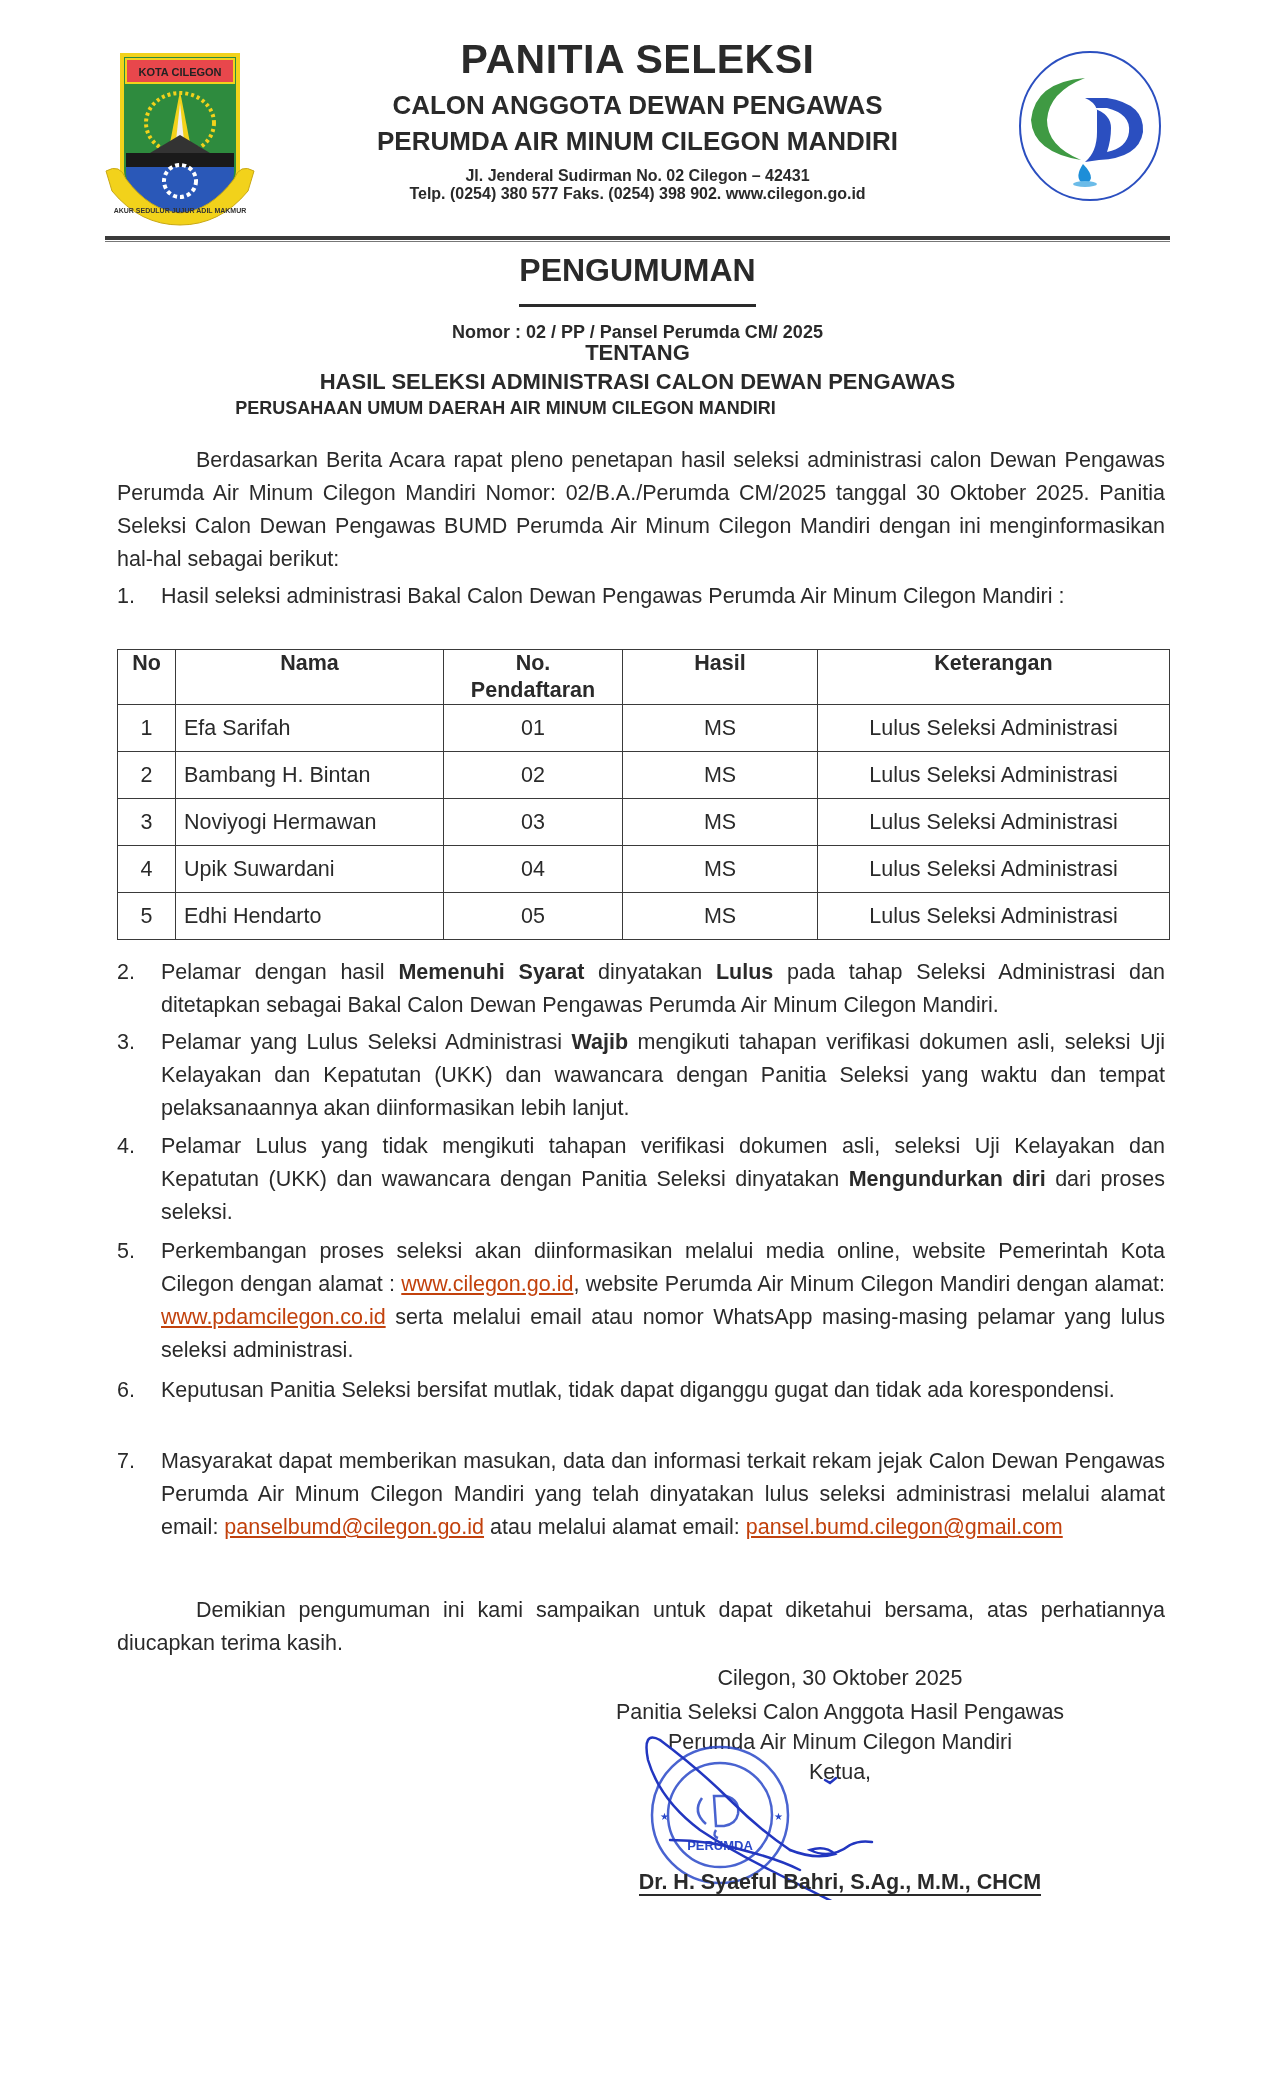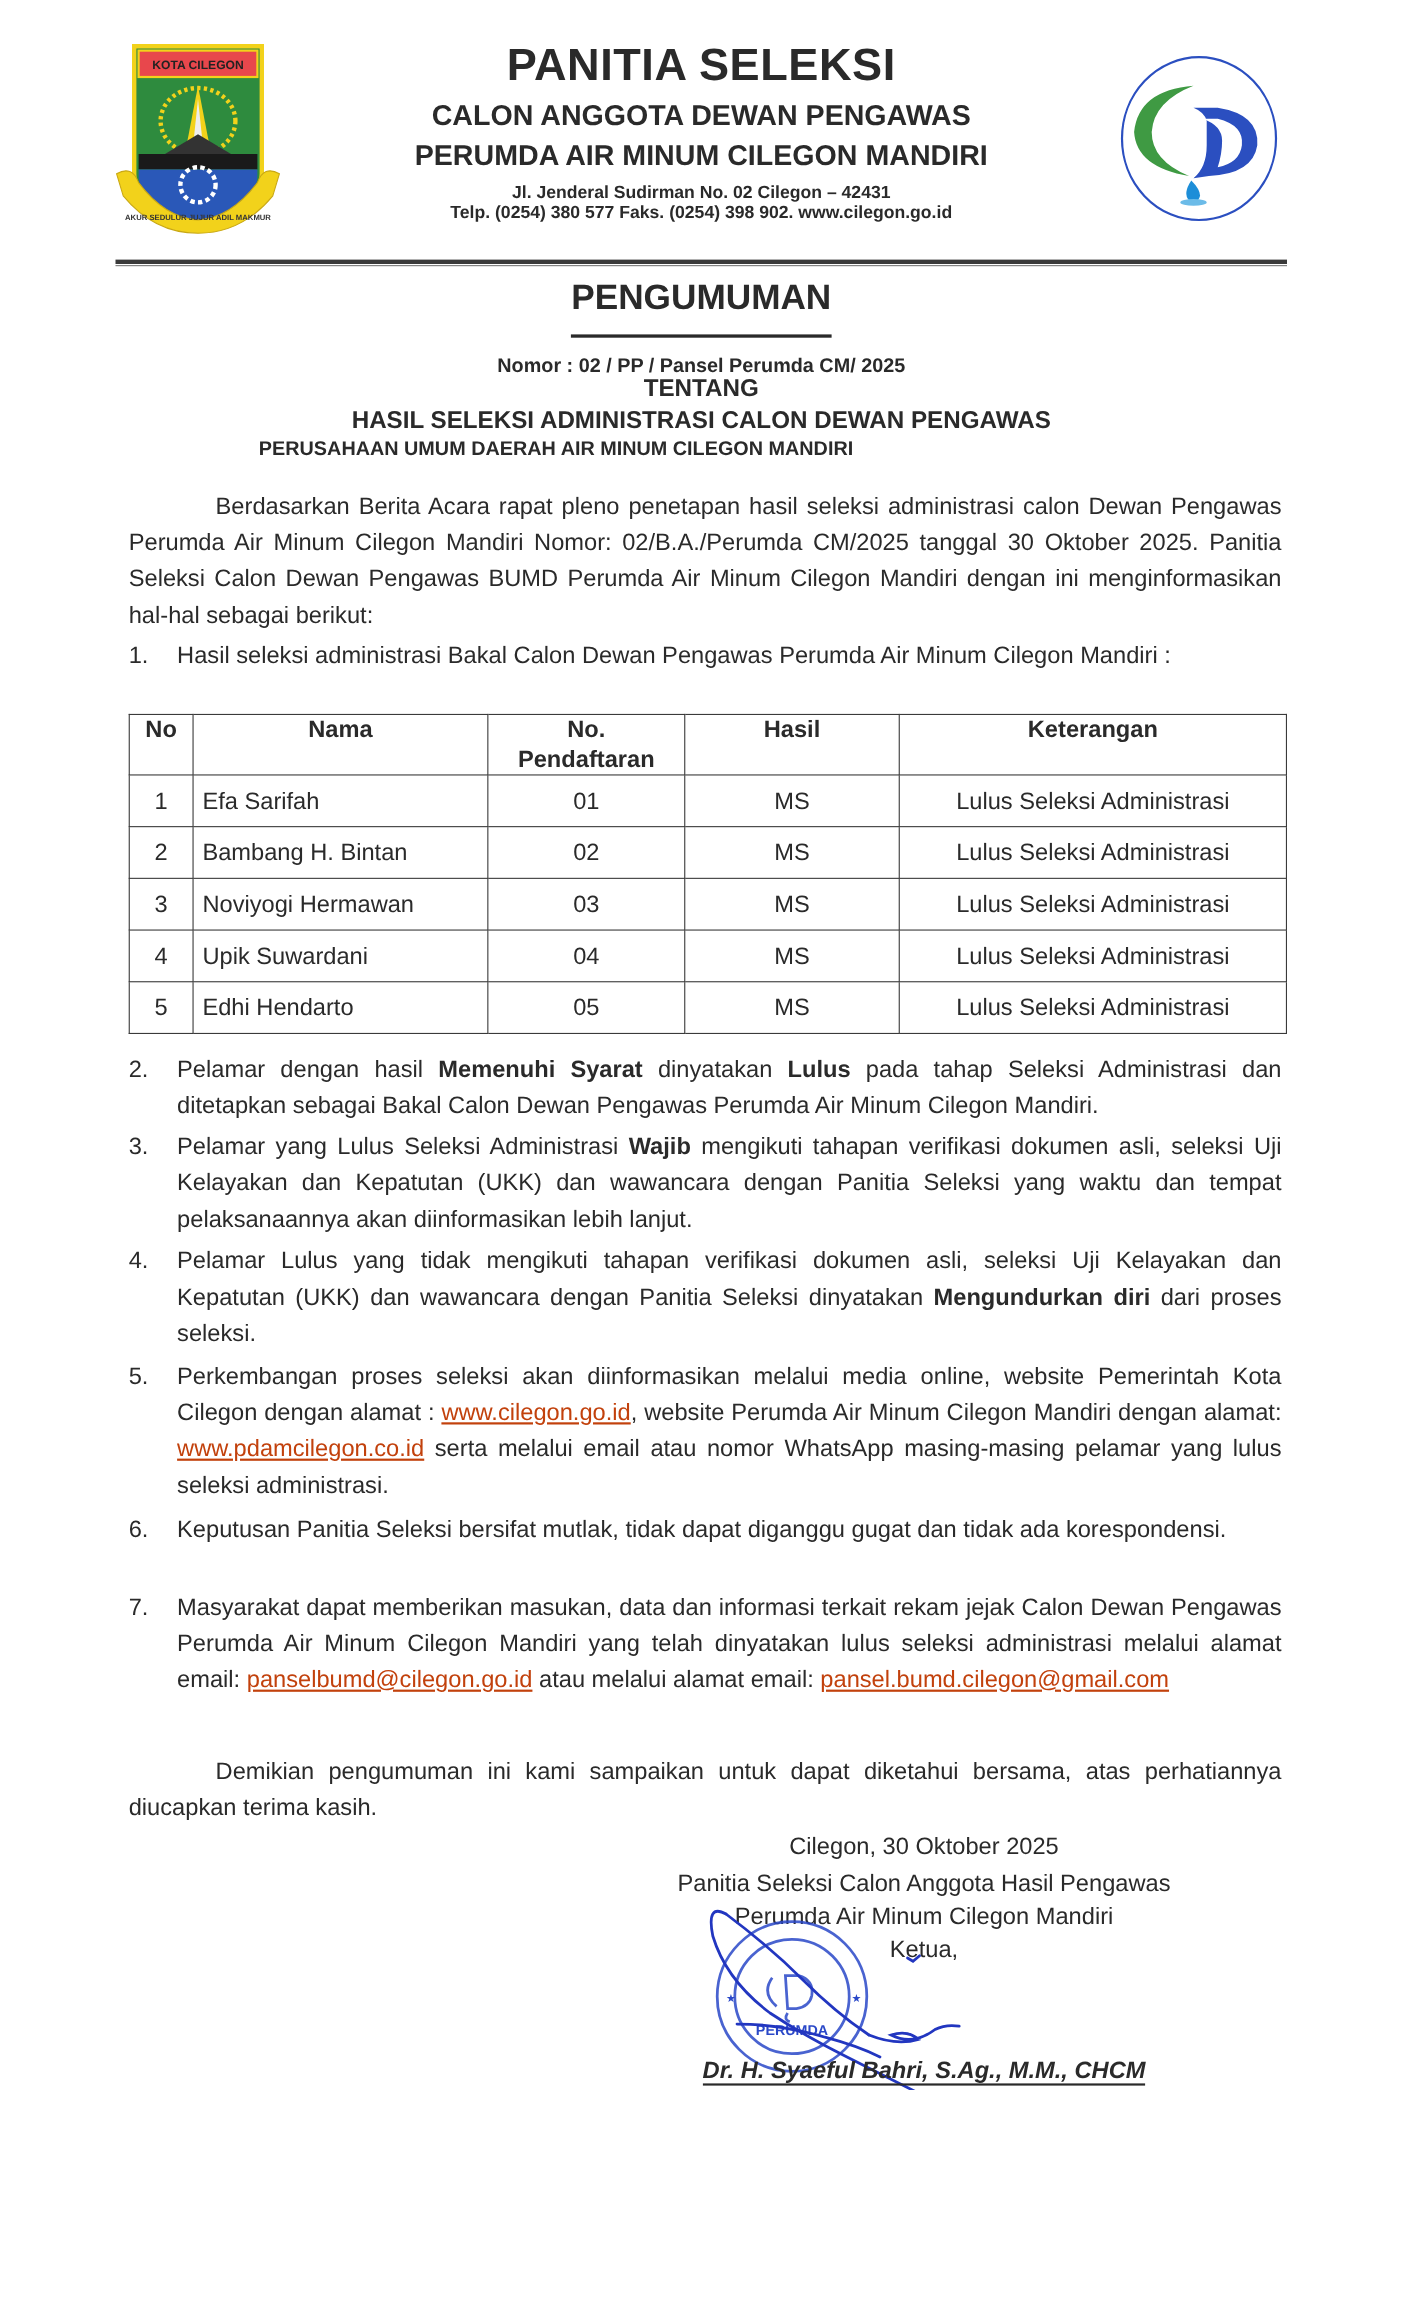--- a/index.html
+++ b/index.html
@@ -9,21 +9,21 @@
   .center { text-align:center; }
 
   
   .kop-title { left:0; width:1275px; top:36px; font-size:41px; font-weight:bold; letter-spacing:0.5px; }
   .kop-sub   { left:0; width:1275px; font-size:26px; font-weight:bold; }
   .kop-sub1  { top:90px; }
   .kop-sub2  { top:126px; }
   .kop-addr  { left:0; width:1275px; font-size:16px; font-weight:bold; }
   .kop-addr1 { top:167px; }
   .kop-addr2 { top:185px; }
-  .logo-left { left:100px; top:40px; width:160px; height:175px; }
+  .logo-left { left:100px; top:53px; width:160px; height:175px; }
   .logo-right{ left:1015px; top:48px; width:150px; height:155px; }
   .rule      { left:105px; width:1065px; top:236px; height:0; border-top:4px solid #3a3a3a; border-bottom:1px solid #777; padding-top:1px; }
 
   
   .pengumuman { left:0; width:1275px; top:252px; font-size:32px; font-weight:bold; }
   .pengumuman span { border-bottom:3px solid #2a2a2a; padding-bottom:16px; }
   .nomor  { left:0; width:1275px; top:290px; font-size:18px; font-weight:bold;margin-top:32px; }
   .tentang{ left:0; width:1275px; top:340px; font-size:22px; font-weight:bold; }
   .hasil1 { left:0; width:1275px; top:369px; font-size:22px; font-weight:bold; }
   .hasil2 { left:0; width:1011px; top:398px; font-size:18px; font-weight:bold; }
@@ -49,21 +49,21 @@
   .c-hasil { width:178px; text-align:center; }
   .c-ket { text-align:center; }
 
   
   .closing { top:1594px; text-indent:79px; }
   .sig { left:560px; width:560px; text-align:center; font-size:21.5px; }
   .sig-date { top:1666px; }
   .sig-l1 { top:1700px; }
   .sig-l2 { top:1730px; }
   .sig-l3 { top:1760px; }
-  .sig-name { top:1870px; font-weight:bold;font-style:italic; }
+  .sig-name { top:1870px; font-weight:bold; }
   .sig-name span { border-bottom:2px solid #2a2a2a; }
   .stamp { left:640px; top:1720px; width:250px; height:180px; }
 </style>
 </head>
 <body>
 
 <div class="abs logo-left">
   <svg width="160" height="175" viewBox="0 0 160 175">
     <path d="M22 2 H138 V118 Q138 150 80 168 Q22 150 22 118 Z" fill="#2e8b3e" stroke="#f2d21b" stroke-width="4"></path>
     <rect x="26" y="6" width="108" height="24" fill="#e8474c" stroke="#f2d21b" stroke-width="2"></rect>

